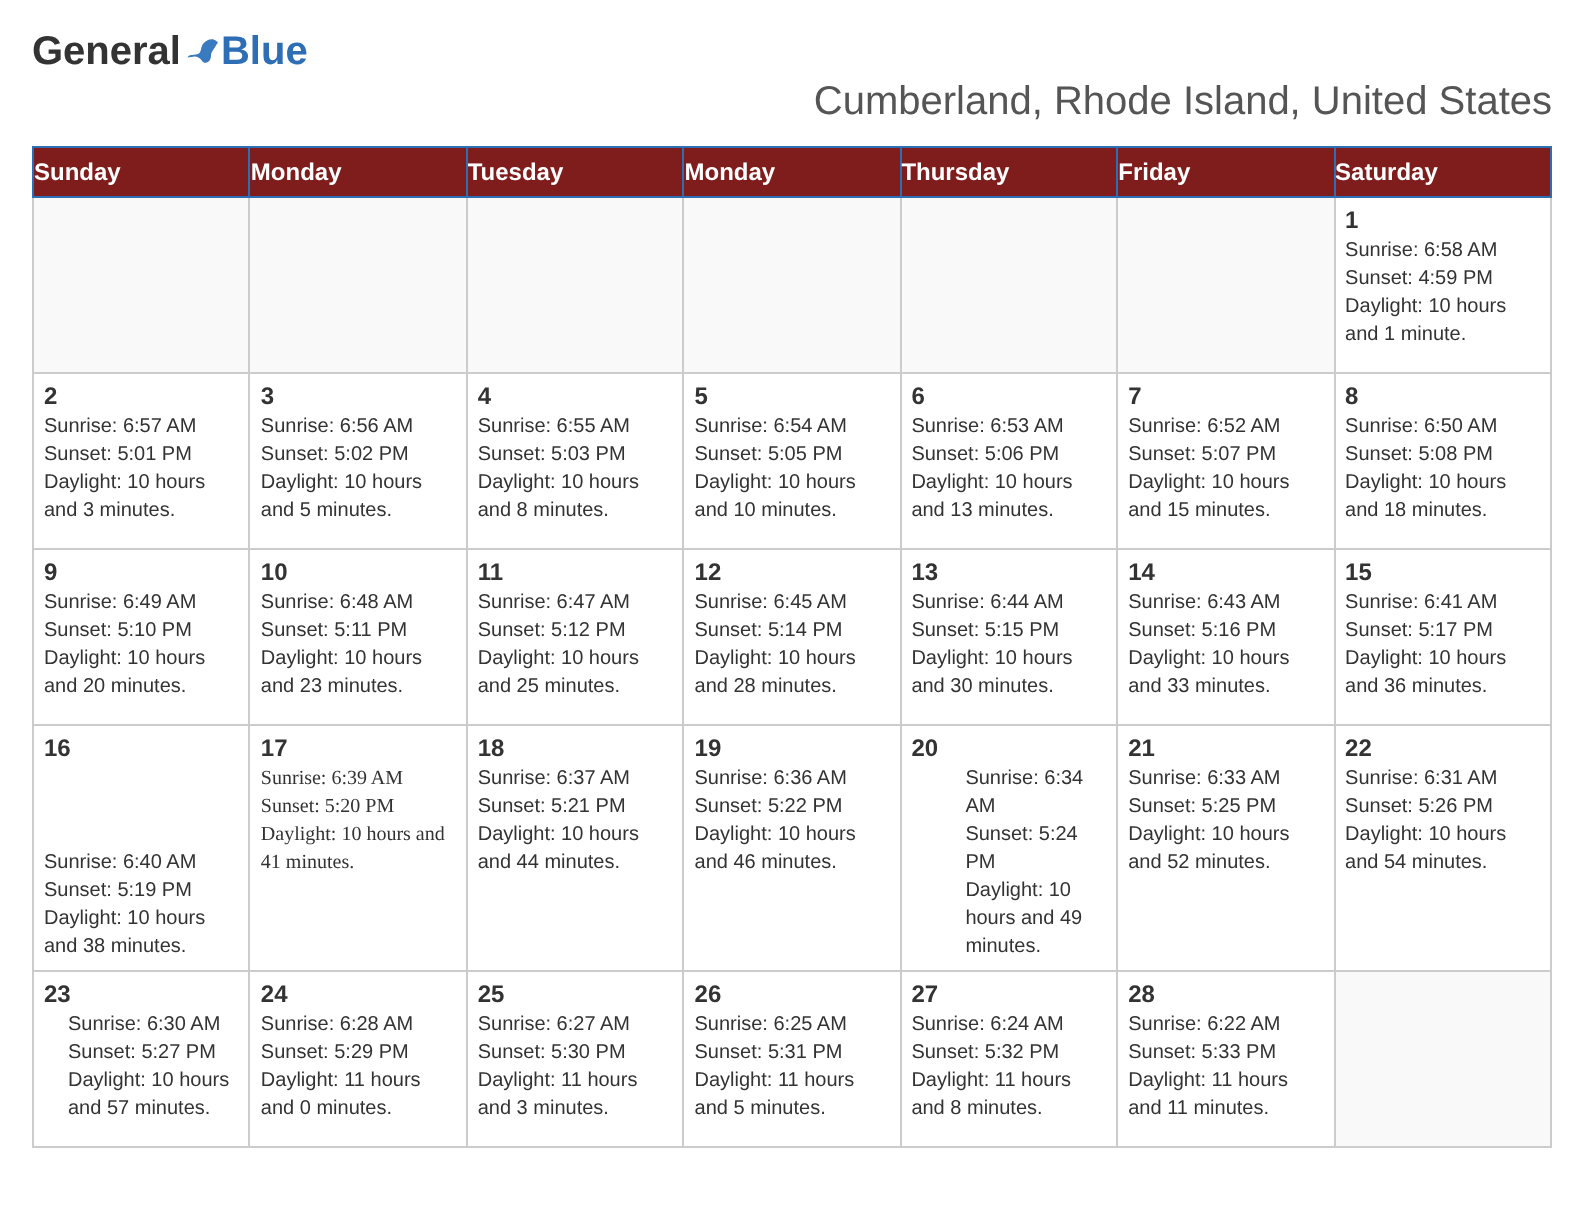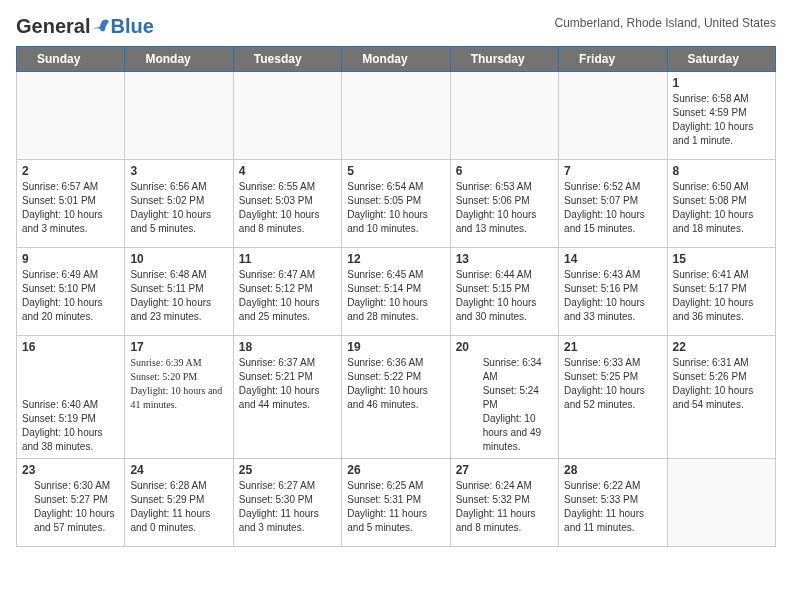--- a/index.html
+++ b/index.html
@@ -39,34 +39,35 @@
     .title-block {
       text-align: right;
     }
     .month-title {
       font-size: 36px;
       font-weight: normal;
       color: #333;
       line-height: 1.1;
     }
     .location {
-      font-size: 12px;
+      font-size: 20px;
       color: #555;
+      margin-top: 24px;
     }
     .calendar {
       width: 100%;
       border-collapse: collapse;
       border: 1px solid #ccc;
     }
     .calendar th {
-      background: #737373;
+      background: #7f1d1d;
       color: #fff;
       font-size: 12px;
       font-weight: bold;
-      padding: 5px 20px;
+      padding: 5px 0;
       text-align: left;
       border: 1px solid #2e6eb5;
     }
     .calendar td {
       vertical-align: top;
       width: calc(100%/7);
       height: 88px;
       padding: 4px 5px;
       border: 1px solid #ccc;
       font-size: 10px;

